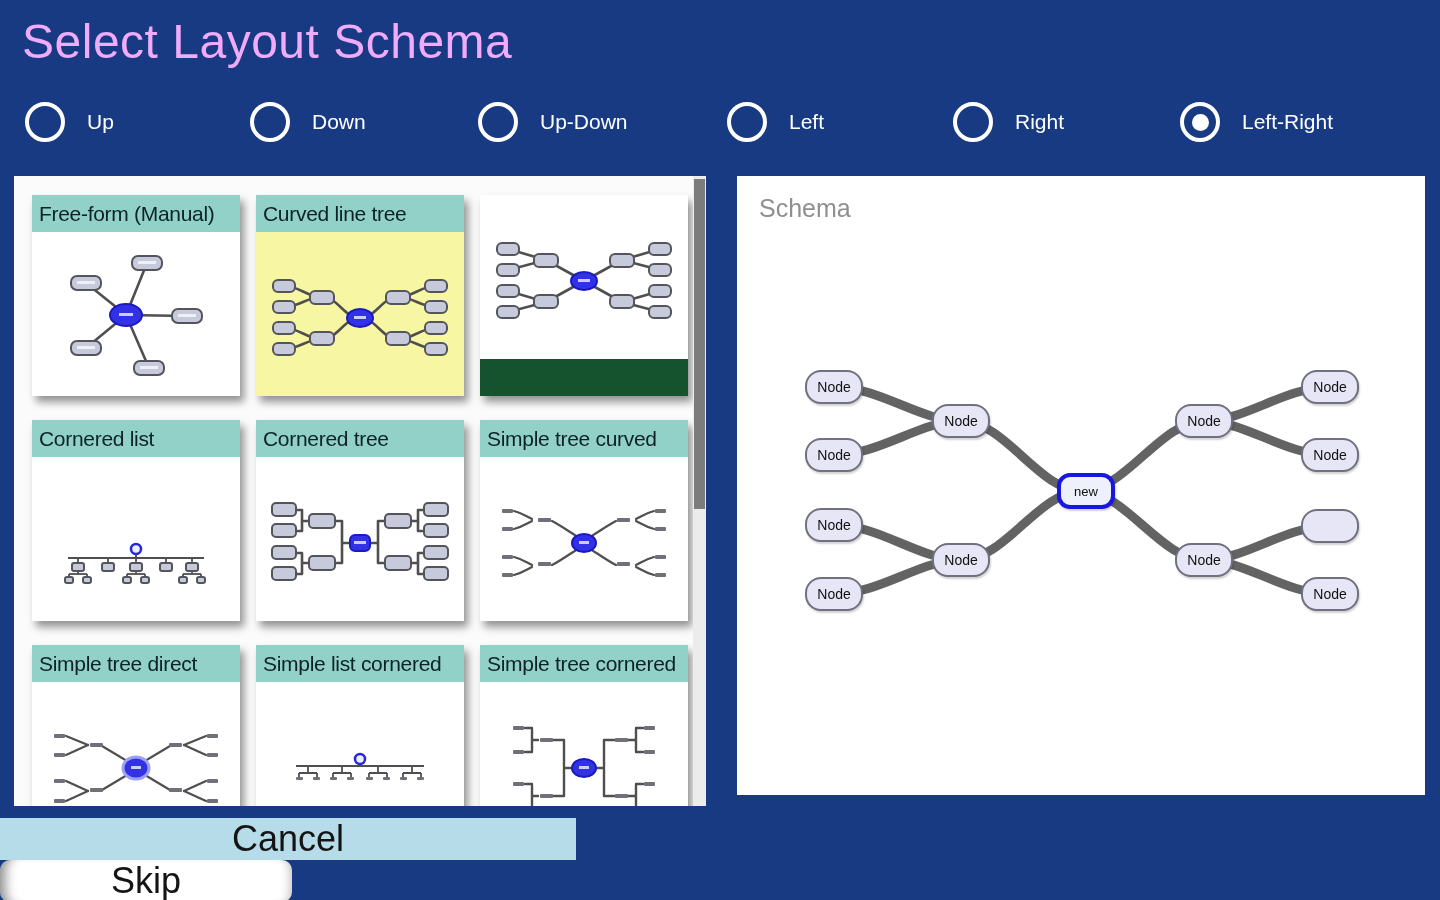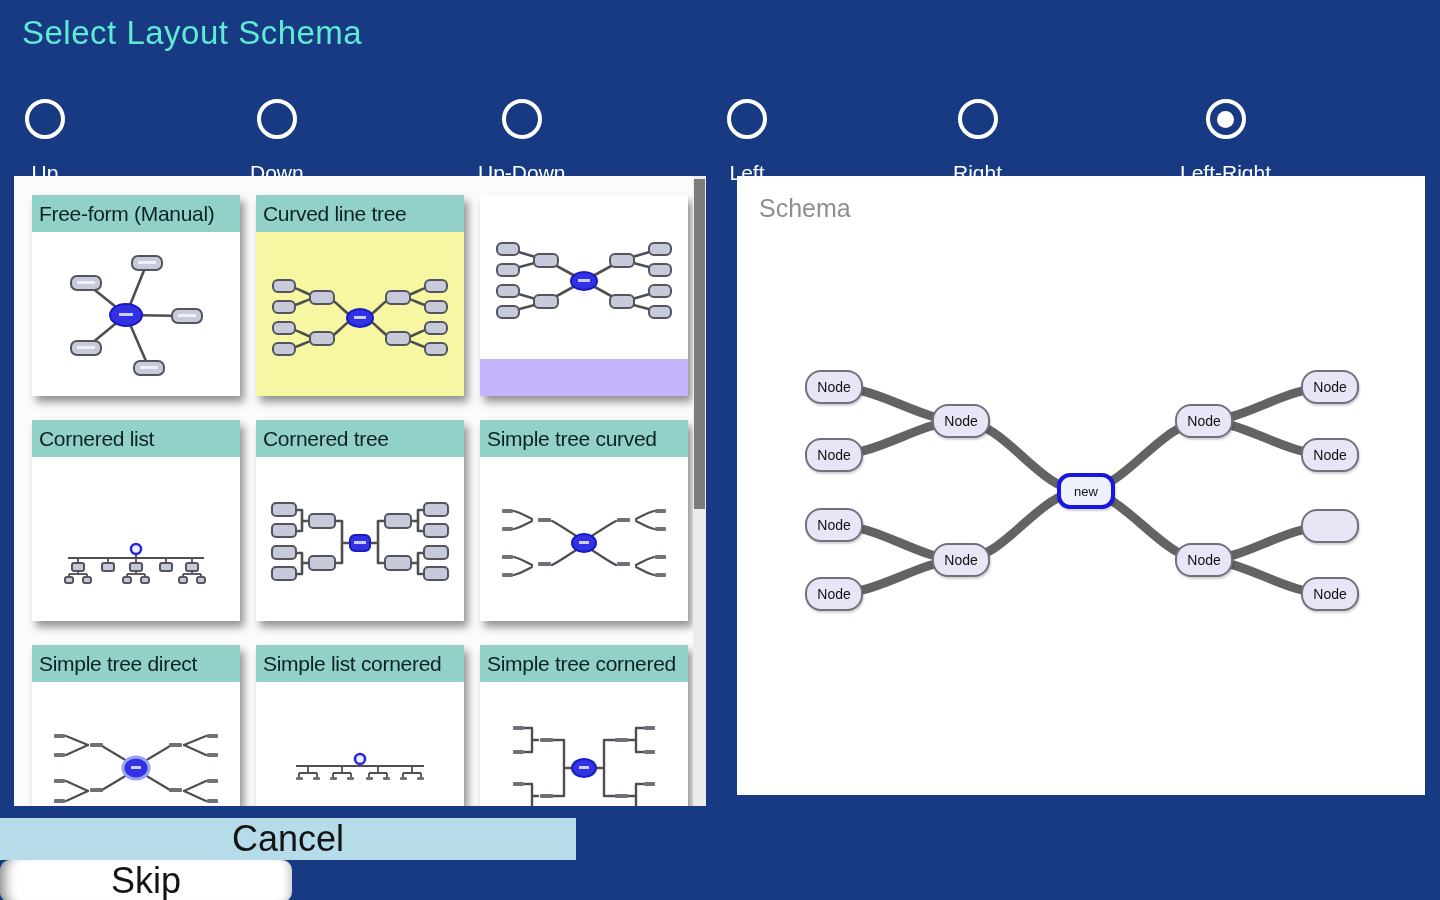--- a/index.html
+++ b/index.html
@@ -1,30 +1,30 @@
 <!DOCTYPE html>
 <html><head>
 <meta charset="utf-8">
 <style>
   * { margin:0; padding:0; box-sizing:border-box; }
   html,body { width:1440px; height:900px; }
   body { font-family:"Liberation Sans", sans-serif; background:#173a82; }
   .screen { position:relative; width:1440px; height:900px; background:#173a82; overflow:hidden; }
 
   
-  .page-title { position:absolute; left:22px; top:14px; color:#5eead4; font-size:33px; font-weight:400; letter-spacing:0.5px; }
-  .radio-item { position:absolute; top:99px; height:46px; display:flex; align-items:center; gap:22px; cursor:pointer;flex-direction:column; }
+  .page-title { position:absolute; left:22px; top:14px; color:#f0abfc; font-size:48px; font-weight:400; letter-spacing:0.5px; }
+  .radio-item { position:absolute; top:99px; height:46px; display:flex; align-items:center; gap:22px; cursor:pointer; }
   .radio-circle { width:40px; height:40px; border:4px solid #ffffff; border-radius:50%; display:flex; align-items:center; justify-content:center; flex:0 0 auto; }
   .radio-dot { width:17px; height:17px; border-radius:50%; background:#ffffff; display:none; }
   .radio-item.selected .radio-dot { display:block; }
   .radio-label { color:#ffffff; font-size:21px; }
 
   
   .schema-panel { position:absolute; left:14px; top:176px; width:692px; height:630px; background:#fbfbfb; overflow:hidden; }
-  .tile { position:absolute; width:208px; height:201px; background:#c4b5fd; box-shadow:4px 6px 8px rgba(0,0,0,0.42); cursor:pointer; }
+  .tile { position:absolute; width:208px; height:201px; background:#14532d; box-shadow:4px 6px 8px rgba(0,0,0,0.42); cursor:pointer; }
   .tile-title { height:37px; background:#92d1c7; color:#0d2226; font-size:21px; letter-spacing:-0.3px; display:flex; align-items:center; padding-left:7px; white-space:nowrap; overflow:hidden; }
   .tile-body { height:164px; background:#ffffff; }
   .tile.selected .tile-body { background:#f7f7a3; }
   .t-r1c1{left:18px;top:19px} .t-r1c2{left:242px;top:19px} .t-r1c3{left:466px;top:19px}
   .t-r2c1{left:18px;top:244px} .t-r2c2{left:242px;top:244px} .t-r2c3{left:466px;top:244px}
   .t-r3c1{left:18px;top:469px} .t-r3c2{left:242px;top:469px} .t-r3c3{left:466px;top:469px}
   .scroll-track { position:absolute; right:0; top:0; width:13px; height:630px; background:#ececec; }
   .scroll-thumb { position:absolute; left:1px; top:3px; width:11px; height:330px; background:#7c7c7c; cursor:pointer; }
 
   

